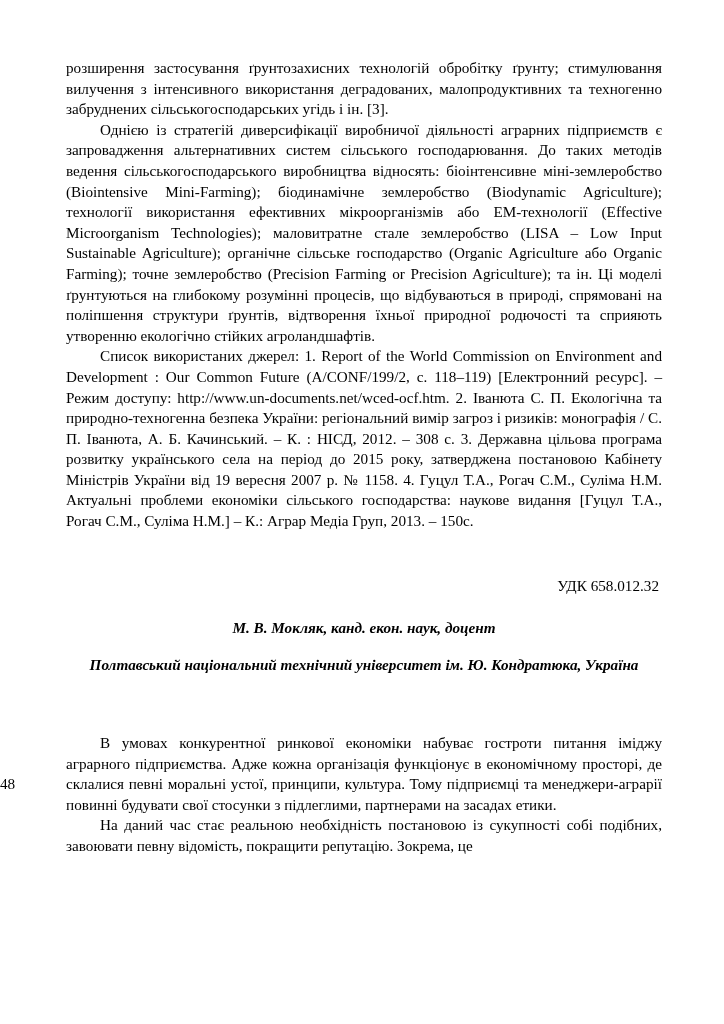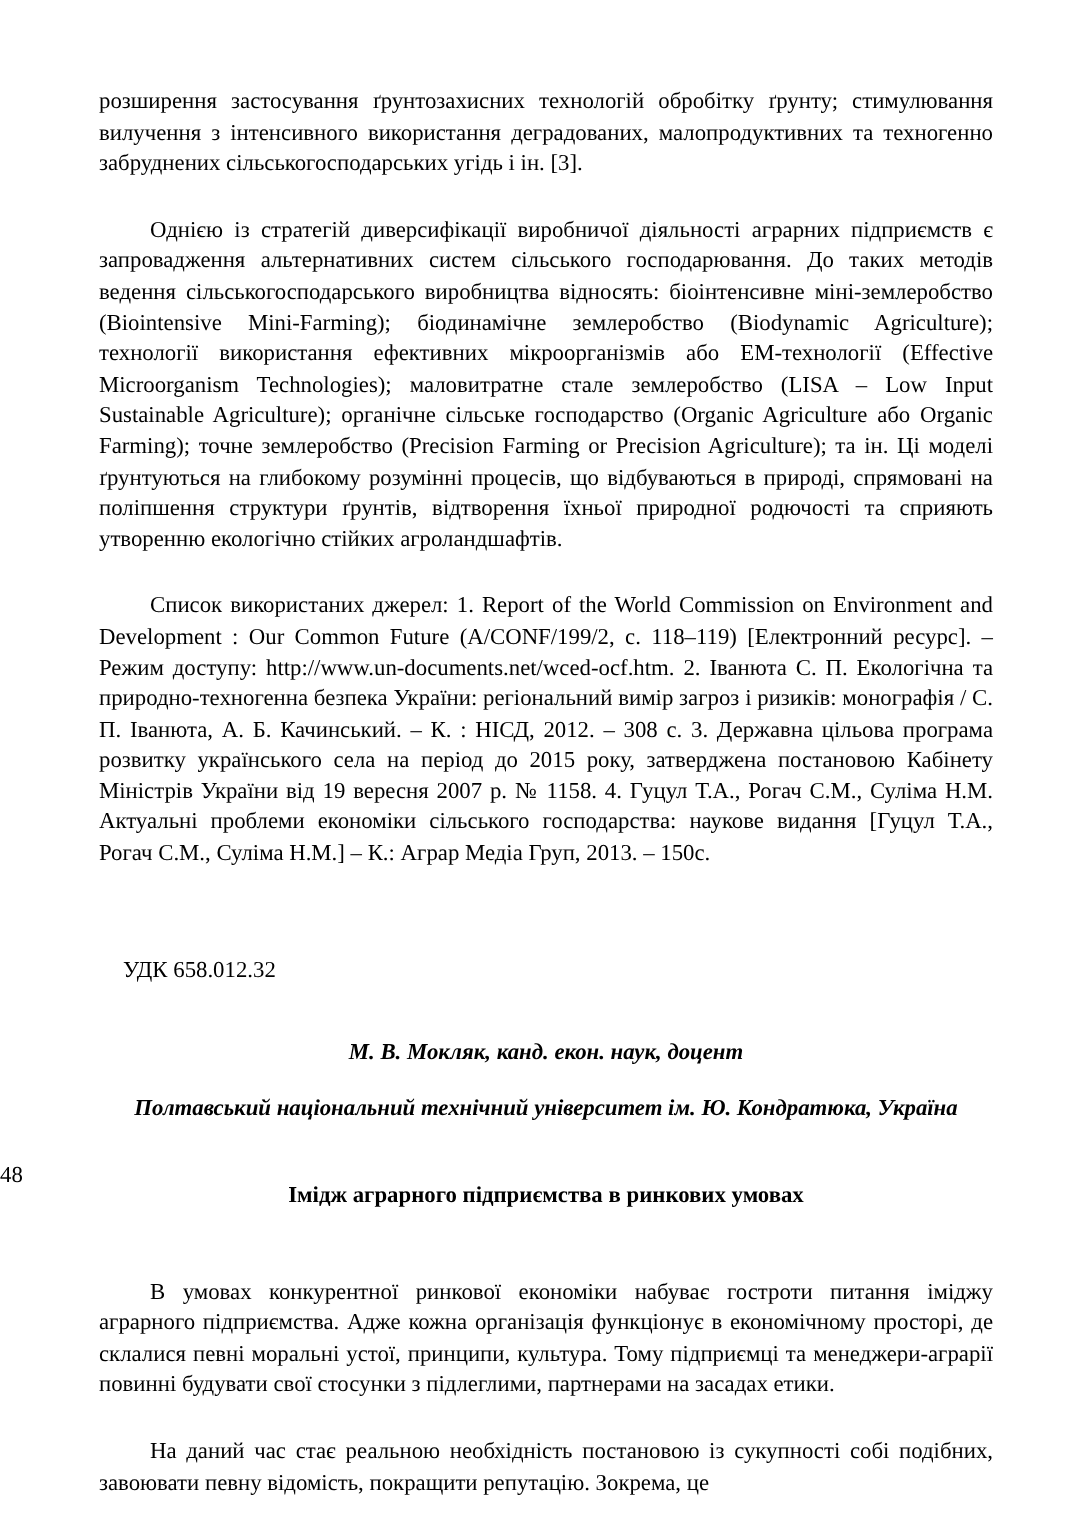--- a/index.html
+++ b/index.html
@@ -25,32 +25,31 @@
   }
   .para {
     font-size: 15.2px;
     line-height: 1.355;
     text-align: justify;
     text-justify: inter-word;
     margin: 0;
   }
   .indent {
     text-indent: 34px;
-    margin-top: 24px;
   }
   .hang {
     text-indent: 0;
   }
   .spacer-lg { height: 42px; }
   .spacer-md { height: 20px; }
 
   .udk {
     font-size: 15.2px;
-    text-align: left;
-    margin: 16px;
+    text-align: right;
+    margin: 3px;
   }
   .author {
     font-size: 15.2px;
     font-style: italic;
     font-weight: bold;
     text-align: center;
     line-height: 1.36;
     margin: 0;
   }
   .affil {
@@ -91,21 +90,20 @@
 
   <p class="udk">УДК 658.012.32</p>
 
   <div class="spacer-md"></div>
 
   <p class="author">М. В. Мокляк, канд. екон. наук, доцент</p>
   <p class="affil">Полтавський національний технічний університет ім. Ю. Кондратюка, Україна</p>
 
   <div class="spacer-md"></div>
 
-  <p class="article-title">Імідж аграрного підприємства в ринкових умовах</p>
 
   <div class="spacer-md"></div>
 
   <p class="para indent">В умовах конкурентної ринкової економіки набуває гостроти питання іміджу аграрного підприємства. Адже кожна організація функціонує в економічному просторі, де склалися певні моральні устої, принципи, культура. Тому підприємці та менеджери-аграрії повинні будувати свої стосунки з підлеглими, партнерами на засадах етики.</p>
   <p class="para indent">На даний час стає реальною необхідність постановою із сукупності собі подібних, завоювати певну відомість, покращити репутацію. Зокрема, це</p>
 
   <div class="page-number">48</div>
 </div>
 
 </body></html>

